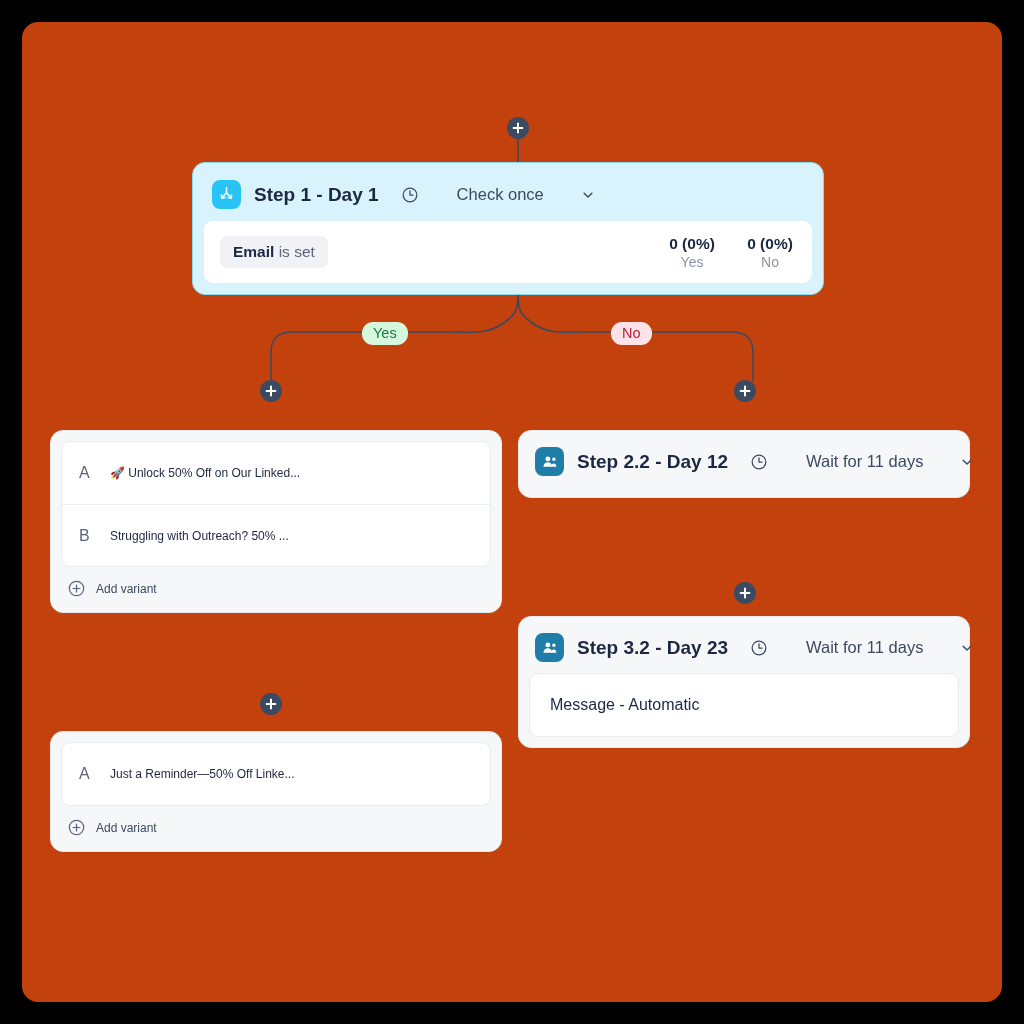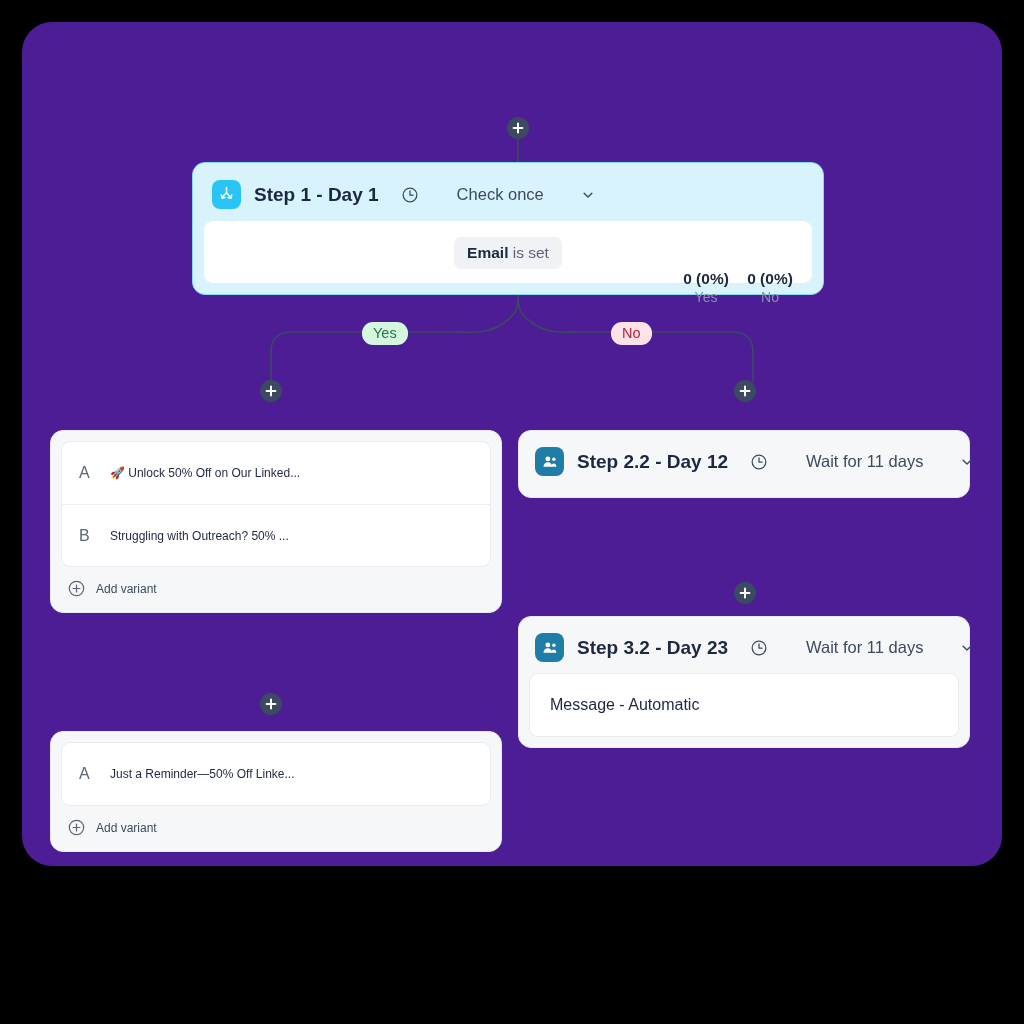--- a/index.html
+++ b/index.html
@@ -10,23 +10,23 @@
     background: #000000;
     font-family: "Liberation Sans", sans-serif;
     overflow: hidden;
   }
 
   #page {
     position: absolute;
     left: 22px;
     top: 22px;
     width: 980px;
-    height: 844px;
-    background: #4c1d95;
-    border-radius: 30px;
+    height: 980px;
+    background: #c2410c;
+    border-radius: 16px;
     overflow: hidden;
   }
 
   #canvas {
     position: absolute;
     left: 0; top: 0;
     width: 980px;
     height: 980px;
   }
 
@@ -114,36 +114,35 @@
   }
   .node-timing .chev { margin-left: 9px; display: block; }
 
   #step1-body {
     background: #ffffff;
     border-radius: 9px;
     height: 62px;
     display: flex;
     align-items: center;
     padding: 16px 16px;
-    flex-direction: column;
   }
   #cond-pill {
     background: #f1f2f5;
     border-radius: 7px;
     padding: 7px 13px;
     font-size: 15.5px;
     color: #5b6478;
     white-space: nowrap;
   }
   #cond-pill .field { font-weight: bold; color: #1c2741; }
 
   #step1-stats {
     margin-left: auto;
     display: flex;
-    gap: 12px;
+    gap: 26px;
   }
   .stat { text-align: center; min-width: 52px; }
   .stat .val {
     font-size: 15.5px;
     font-weight: bold;
     color: #1c2741;
     line-height: 19px;
     white-space: nowrap;
   }
   .stat .lbl {

